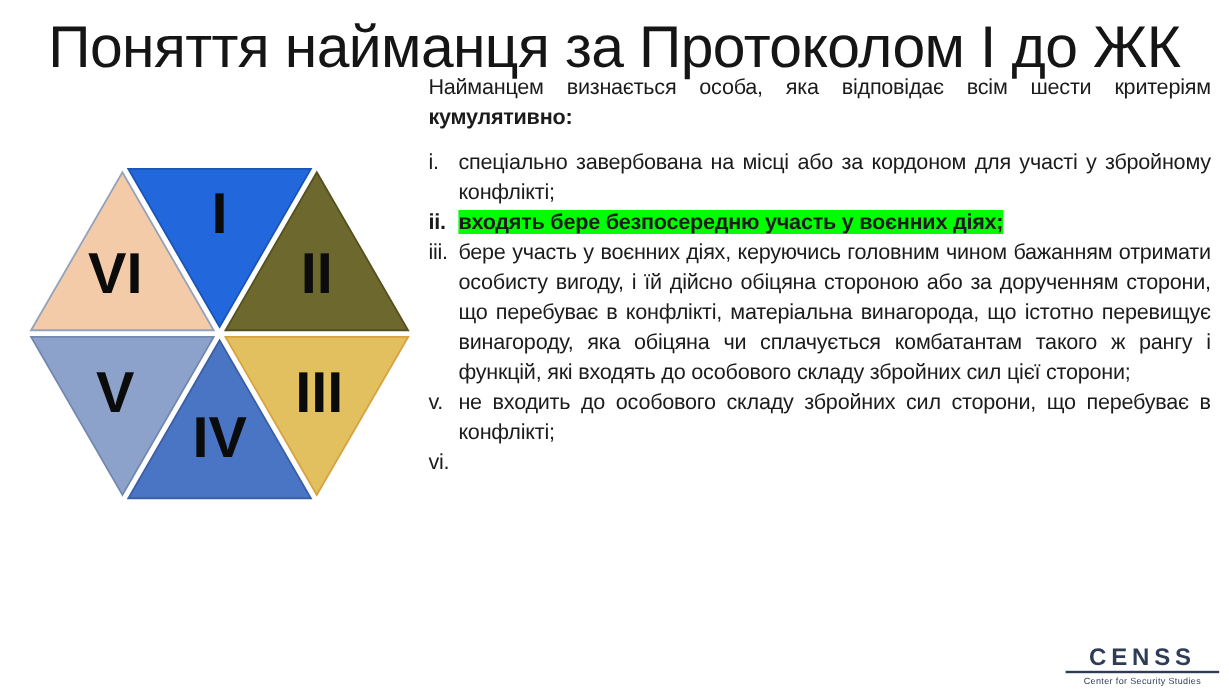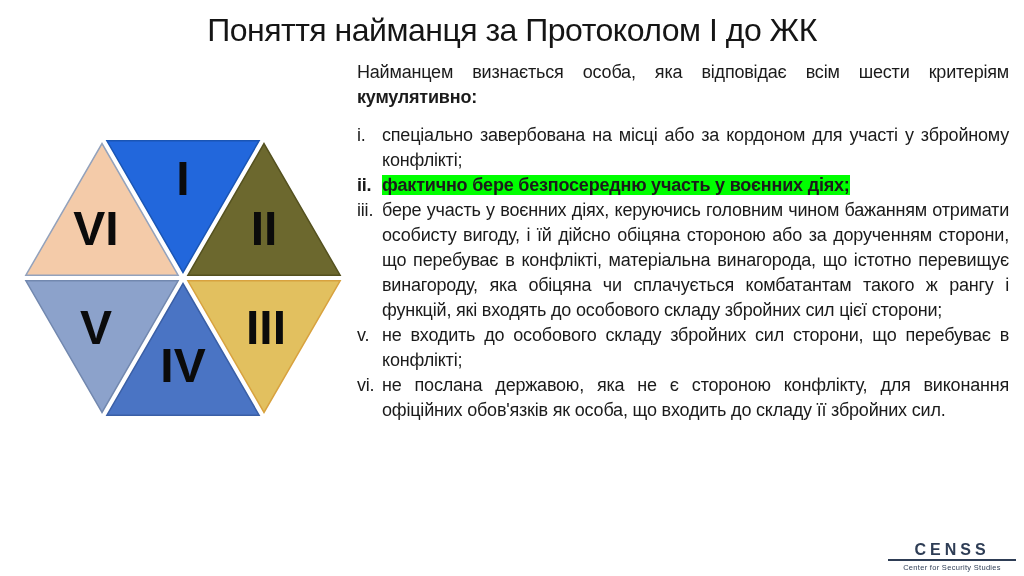--- a/index.html
+++ b/index.html
@@ -12,21 +12,21 @@
     font-family: "Liberation Sans", sans-serif;
     color: #1b1b1b;
   }
   .title {
     position: absolute;
     top: 12px;
     left: 0;
     width: 100%;
     margin: 0;
     text-align: center;
-    font-size: 32px;
+    font-size: 49px;
     font-weight: 400;
     letter-spacing: -0.5px;
     color: #151515;
     white-space: nowrap;
   }
   .hexagon-svg {
     position: absolute;
     left: 0px;
     top: 100px;
     width: 360px;
@@ -61,21 +61,21 @@
   .crit-marker.hl-marker { font-weight: 700; }
   .crit-text.highlighted { font-weight: 700; }
   .logo {
     position: absolute;
     right: 8px;
     bottom: 4px;
     width: 128px;
     text-align: center;
   }
   .logo-name {
-    font-size: 16px;
+    font-size: 20px;
     font-weight: 700;
     letter-spacing: 4px;
     line-height: 1;
     white-space: nowrap;
   }
   .logo-rule {
     height: 2px;
     background: currentColor;
     margin: 1px 0 2px 0;
   }
@@ -105,24 +105,24 @@
       <polygon points="102.0,312.4 25.9,180.8 178.1,180.8" fill="#8CA2CB" stroke="#7288AF" stroke-width="1.5"></polygon>
       <text x="96.0" y="227.7" text-anchor="middle" dominant-baseline="central" font-size="48">V</text>
       <polygon points="25.9,175.2 102.0,43.6 178.1,175.2" fill="#F4CBA9" stroke="#93A2BC" stroke-width="1.5"></polygon>
       <text x="96.0" y="128.3" text-anchor="middle" dominant-baseline="central" font-size="48">VI</text>
     </svg>
 
   <div class="textcol">
     <p class="intro"><span>Найманцем визнається особа, яка відповідає всім шести критеріям </span><b>кумулятивно:</b></p>
     <div id="criteria-list">
         <div class="crit-item"><span class="crit-marker">i.</span><span class="crit-text">спеціально завербована на місці або за кордоном для участі у збройному конфлікті;</span></div>
-        <div class="crit-item"><span class="crit-marker hl-marker">ii.</span><span class="crit-text highlighted" style="background: rgb(0, 255, 0);">фактично бере безпосередню участь у воєнних діях;</span></div>
+        <div class="crit-item"><span class="crit-marker hl-marker">ii.</span><span class="crit-text highlighted" style="background: rgb(0, 255, 0);">входять бере безпосередню участь у воєнних діях;</span></div>
         <div class="crit-item"><span class="crit-marker">iii.</span><span class="crit-text">бере участь у воєнних діях, керуючись головним чином бажанням отримати особисту вигоду, і їй дійсно обіцяна стороною або за дорученням сторони, що перебуває в конфлікті, матеріальна винагорода, що істотно перевищує винагороду, яка обіцяна чи сплачується комбатантам такого ж рангу і функцій, які входять до особового складу збройних сил цієї сторони;</span></div>
         <div class="crit-item"><span class="crit-marker">v.</span><span class="crit-text">не входить до особового складу збройних сил сторони, що перебуває в конфлікті;</span></div>
-        <div class="crit-item"><span class="crit-marker">vi.</span><span class="crit-text">не послана державою, яка не є стороною конфлікту, для виконання офіційних обов'язків як особа, що входить до складу її збройних сил.</span></div>
+        <div class="crit-item"><span class="crit-marker">vi.</span></div>
       </div>
   </div>
 
   <div class="logo" id="censs-logo" style="color: rgb(46, 61, 85);">
     <div class="logo-name">CENSS</div>
     <div class="logo-rule"></div>
     <div class="logo-sub">Center for Security Studies</div>
   </div>
 
 </div>

